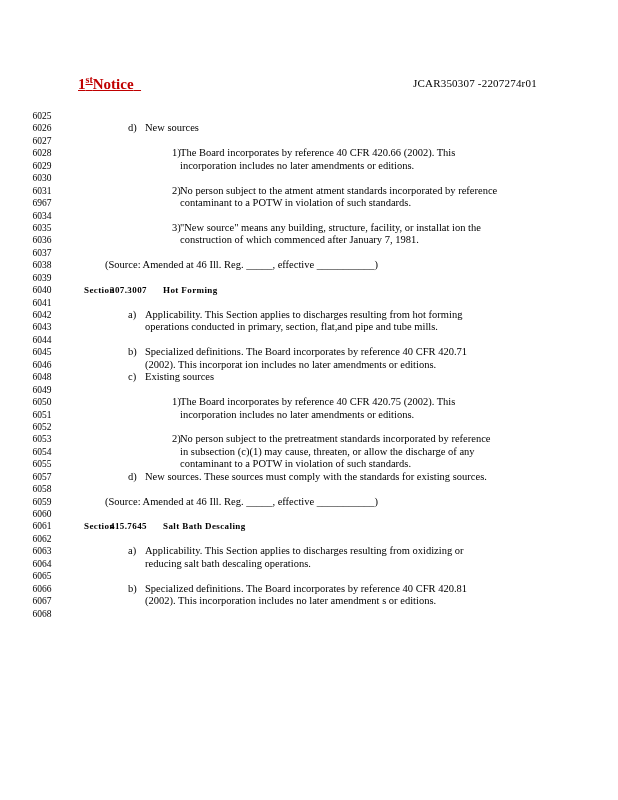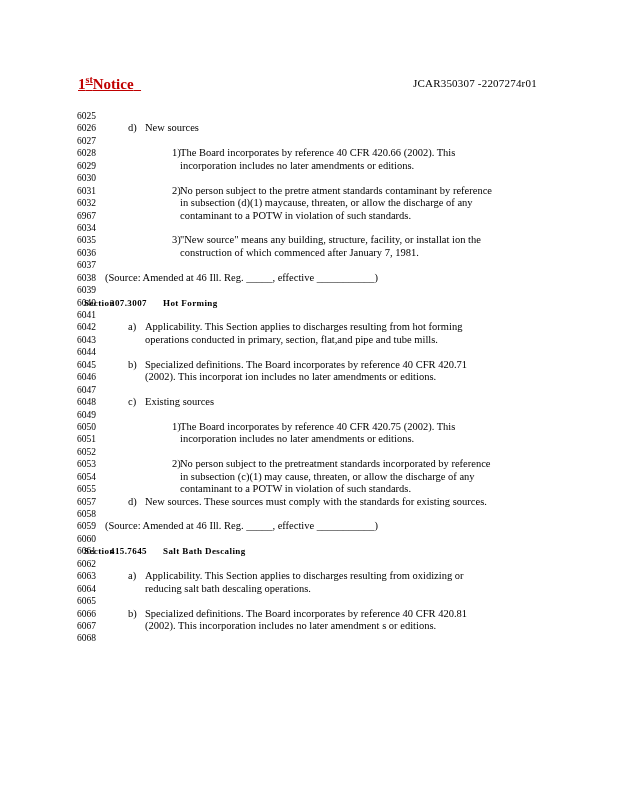--- a/index.html
+++ b/index.html
@@ -66,23 +66,22 @@
     height: 12.45px;
     line-height: 12.45px;
   }
   .lineno {
     position: absolute;
     left: 28px;
     top: 0;
     width: 28px;
     font-size: 9.5px;
     font-family: "Liberation Serif", serif;
-    text-align: right;
+    text-align: center;
     color: #000;
-    margin-left: 40px;
   }
   .txt {
     position: absolute;
     top: 0;
     font-size: 10.5px;
     white-space: nowrap;
   }
   
   .i-sec   { left: 68px; font-size: 9px; font-weight: bold; letter-spacing: 0.4px; padding-left: 16px; }
   .i-sec2  { left: 110px; font-size: 9px; font-weight: bold; letter-spacing: 0.4px; }
@@ -123,25 +122,21 @@
       <div class="line">
         <span class="lineno">6029</span>
         <span class="txt i-numtext">incorporation     includes    no later  amendments     or editions.</span>
       </div>
       <div class="line">
         <span class="lineno">6030</span>
       </div>
       <div class="line">
         <span class="lineno">6031</span>
         <span class="txt i-num">2)</span>
-        <span class="txt i-numtext">No  person  subject  to the pretre atment  standards  contaminant    by reference</span>
-      </div>
-      <div class="line">
-        <span class="lineno">6032</span>
-        <span class="txt i-numtext">in subsection    (d)(1) maycause,   threaten,   or allow the discharge   of any</span>
+        <span class="txt i-numtext">No  person  subject  to the atment atment  standards  incorporated    by reference</span>
       </div>
       <div class="line">
         <span class="lineno">6967</span>
         <span class="txt i-numtext">contaminant      to a POTW   in violation  of such standards.</span>
       </div>
       <div class="line">
         <span class="lineno">6034</span>
       </div>
       <div class="line">
         <span class="lineno">6035</span>
@@ -186,23 +181,20 @@
       <div class="line">
         <span class="lineno">6045</span>
         <span class="txt i-a">b)</span>
         <span class="txt i-atext">Specialized   definitions.   The  Board  incorporates    by reference    40 CFR  420.71</span>
       </div>
       <div class="line">
         <span class="lineno">6046</span>
         <span class="txt i-atext">(2002).   This incorporat ion includes   no later amendments     or editions.</span>
       </div>
       <div class="line">
-        <span class="lineno">6047</span>
-      </div>
-      <div class="line">
         <span class="lineno">6048</span>
         <span class="txt i-a">c)</span>
         <span class="txt i-atext">Existing   sources</span>
       </div>
       <div class="line">
         <span class="lineno">6049</span>
       </div>
       <div class="line">
         <span class="lineno">6050</span>
         <span class="txt i-num">1)</span>

